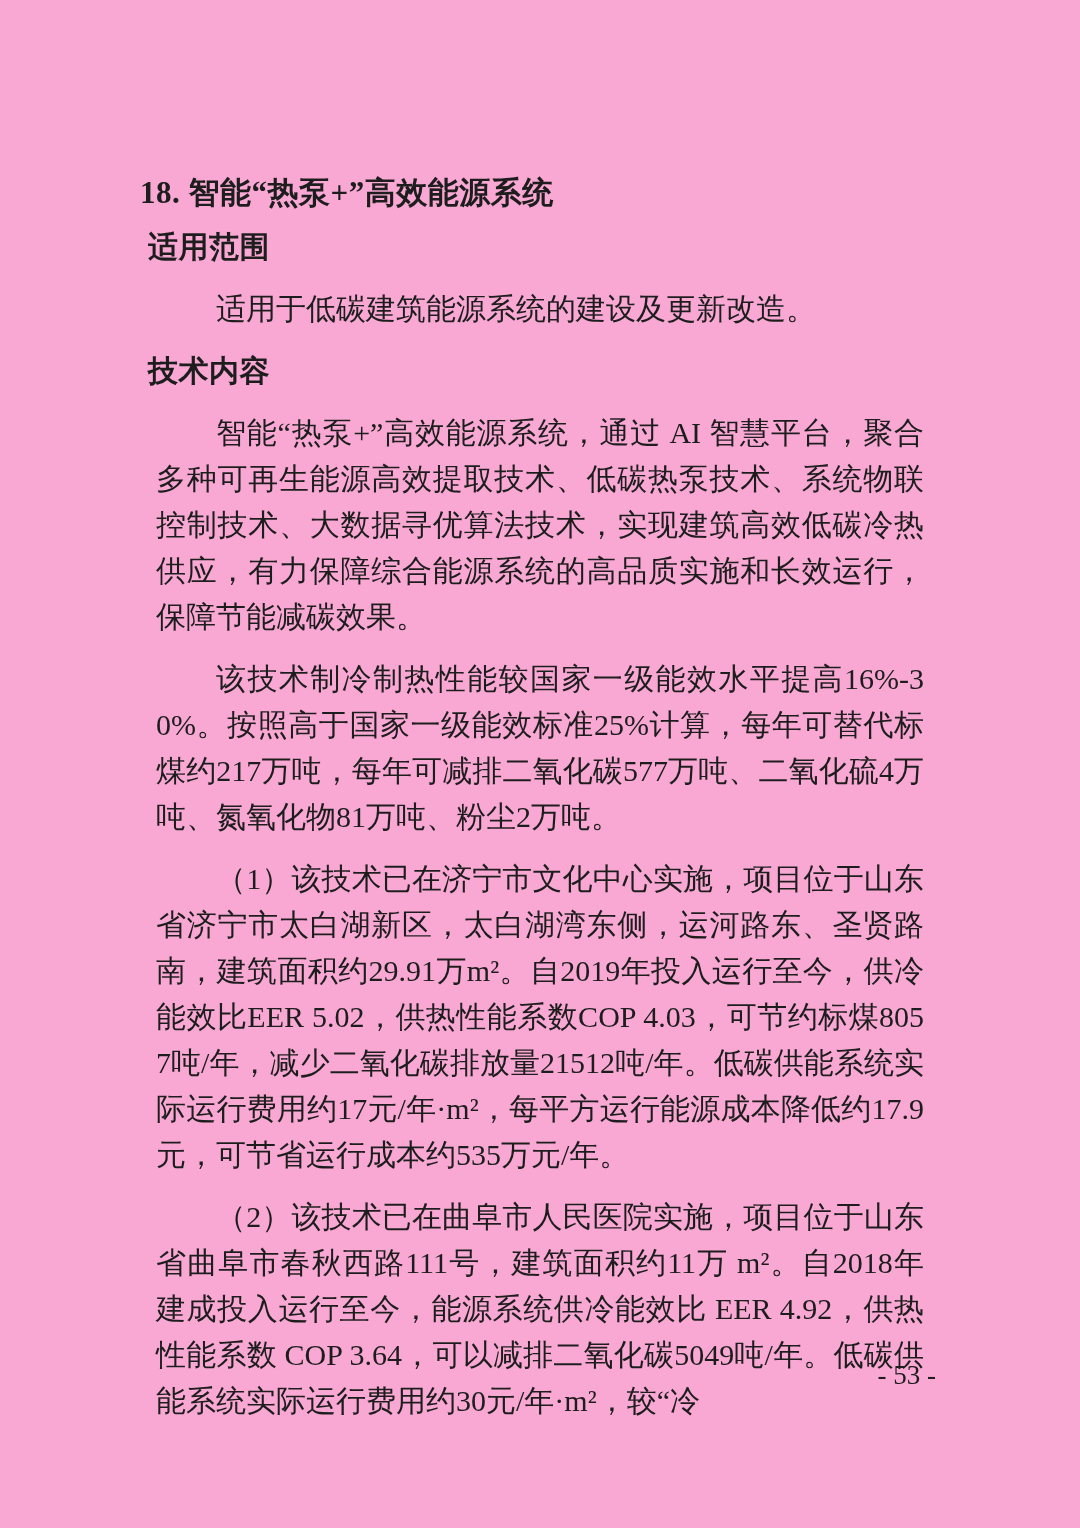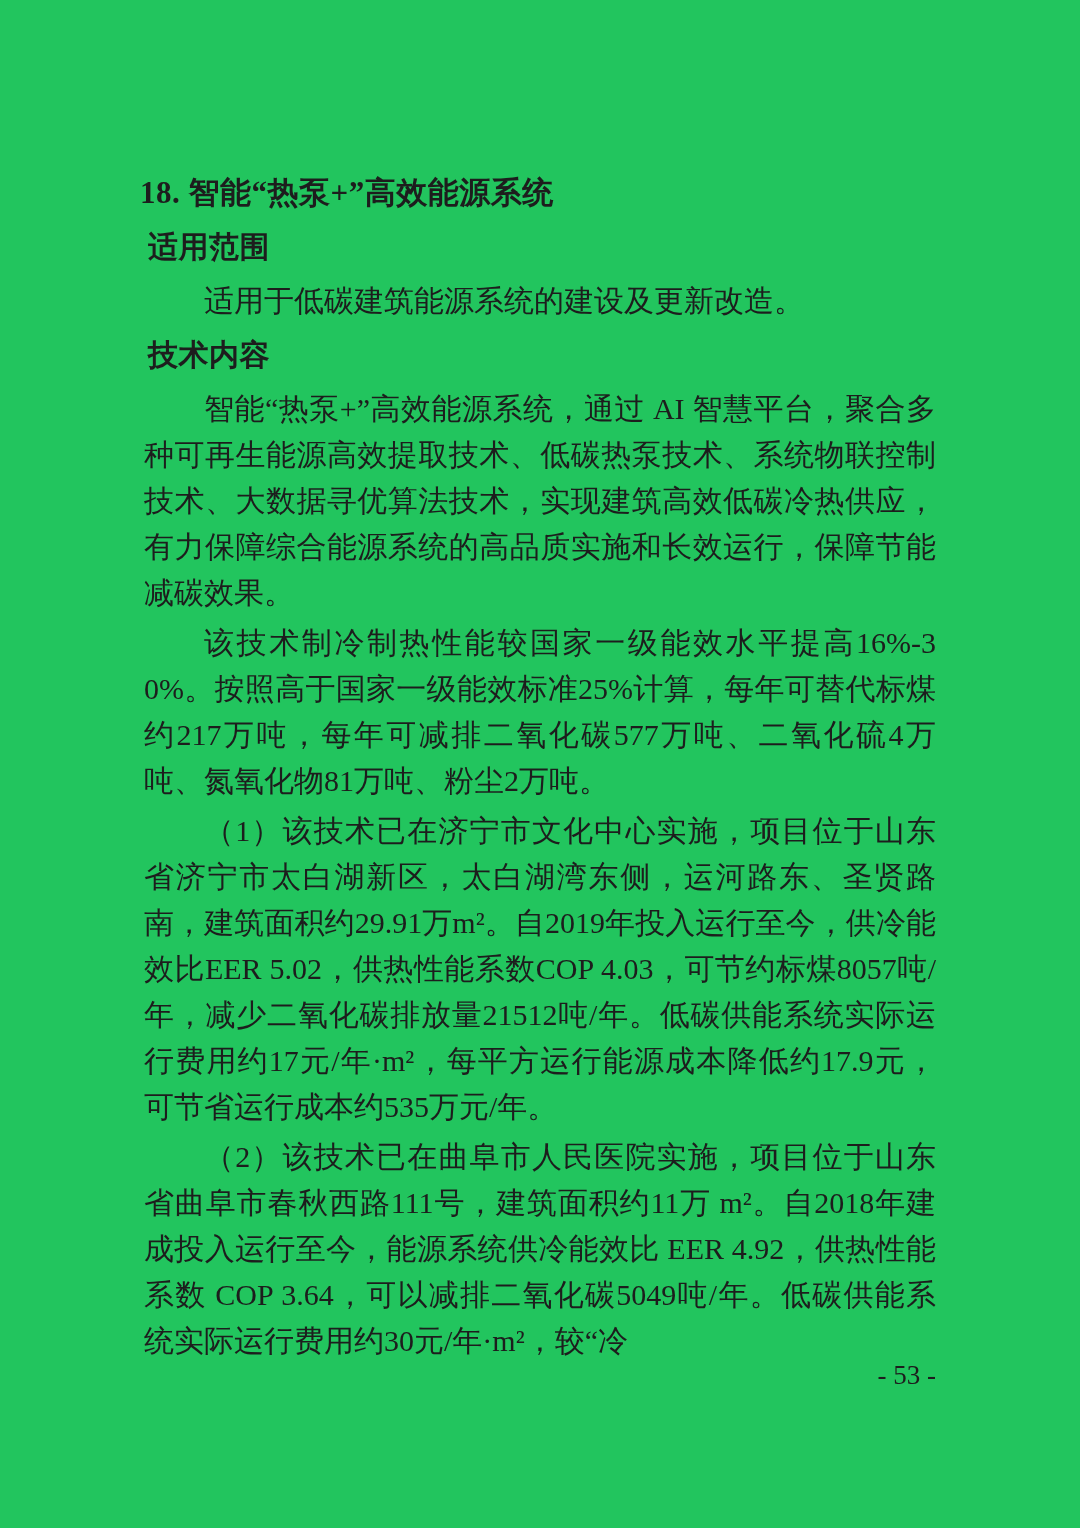--- a/index.html
+++ b/index.html
@@ -11,21 +11,21 @@
     height: 1528px;
     background: #ffffff;
     font-family: "Liberation Serif", "DejaVu Serif", serif;
     color: #1d1d1d;
     overflow: hidden;
   }
   .page {
     position: relative;
     width: 1080px;
     height: 1528px;
-    background: #22c55e;
+    background: #f9a8d4;
   }
   .content {
     position: absolute;
     left: 140px;
     top: 170px;
     width: 800px;
   }
   .doc-title {
     font-size: 31px;
     font-weight: bold;
@@ -36,21 +36,21 @@
   .sec-heading {
     font-size: 30px;
     font-weight: bold;
     line-height: 46px;
     margin: 8px;
     letter-spacing: 0.5px;
   }
   .body-para {
     font-size: 30px;
     line-height: 46px;
-    margin: 4px;
+    margin: 16px;
     text-indent: 2em;
     text-align: justify;
     text-align-last: left;
     word-break: break-all;
   }
   .contact-line {
     font-size: 30px;
     line-height: 46px;
     margin: 0;
     text-indent: 2em;

